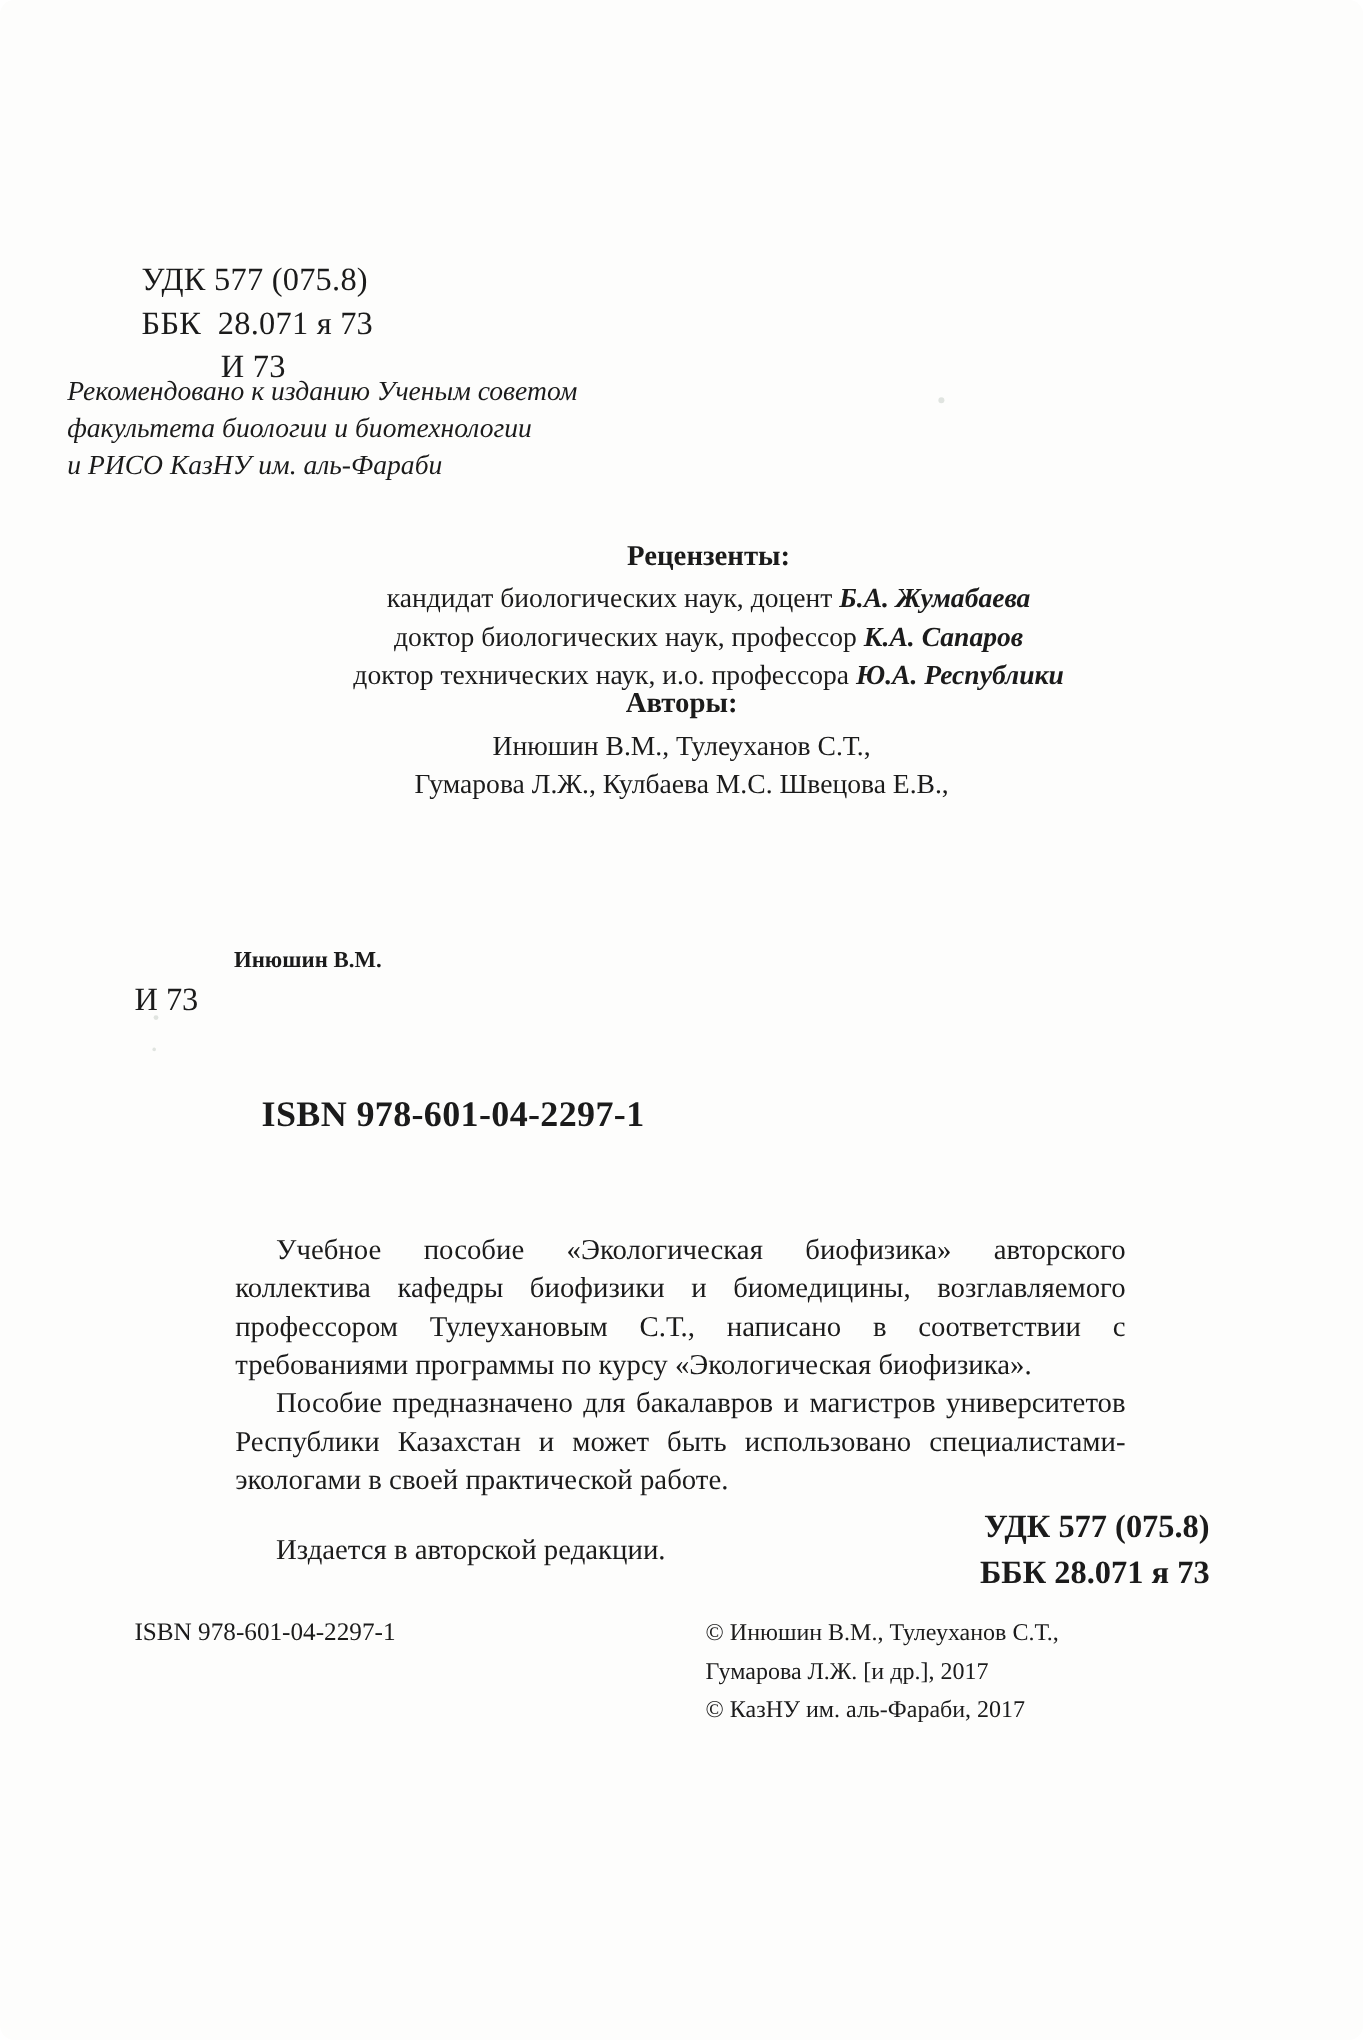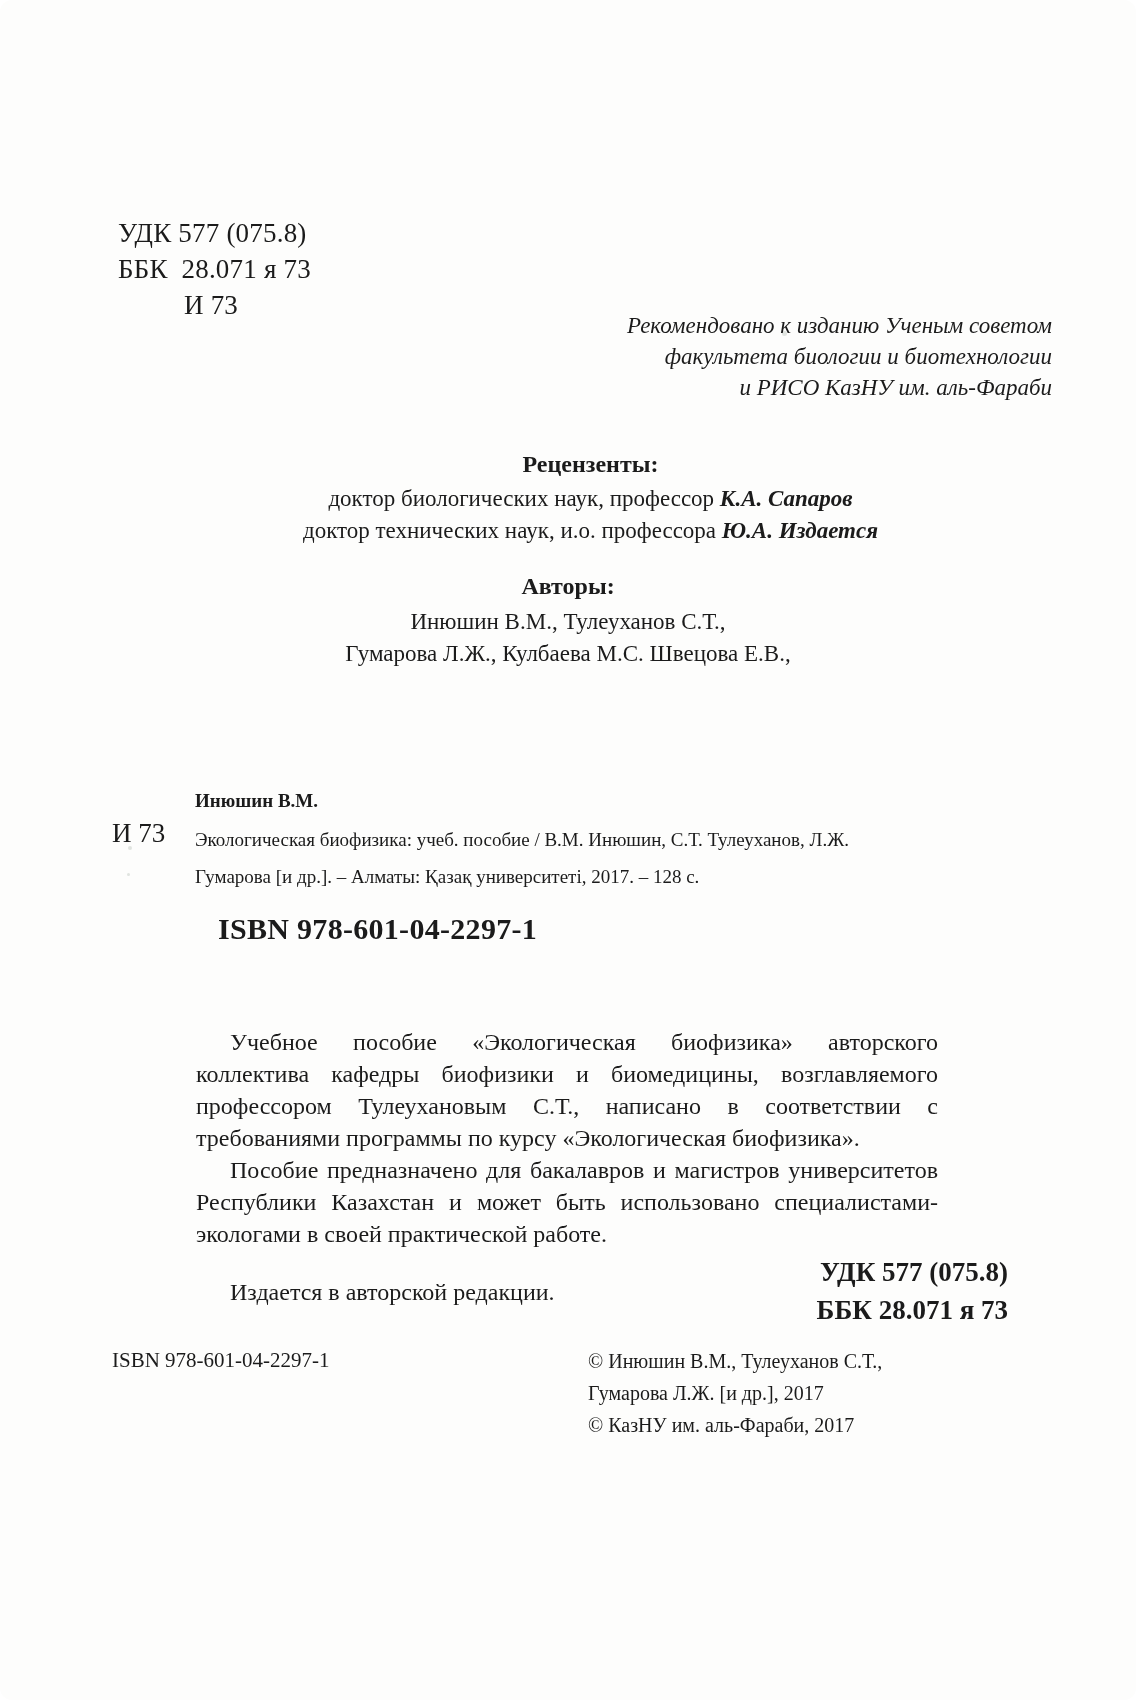--- a/index.html
+++ b/index.html
@@ -35,21 +35,21 @@
   }
   .udk-block div { white-space: pre; }
   .udk-line-3 { padding-left: 66px; }
 
   
   .recommend {
     position: absolute;
     left: 0;
     top: 310px;
     width: 1052px;
-    text-align: right;
+    text-align: left;
     font-style: italic;
     font-size: 23px;
     line-height: 31px;
     padding-left: 56px;
     box-sizing: border-box;
   }
 
   
   .reviewers {
     position: absolute;
@@ -179,37 +179,39 @@
 
   <div class="recommend">
     <div>Рекомендовано к изданию Ученым советом</div>
     <div>факультета биологии и биотехнологии</div>
     <div>и РИСО КазНУ им.  аль-Фараби</div>
   </div>
 
   <div class="reviewers">
     <div class="heading">Рецензенты:</div>
     <div>
+      <span>кандидат биологических наук, доцент </span><span class="nm">Б.А. Жумабаева</span>
+    </div>
+    <div>
       <span>доктор биологических наук, профессор </span><span class="nm">К.А. Сапаров</span>
     </div>
     <div>
-      <span>доктор технических наук, и.о. профессора </span><span class="nm">Ю.А. Издается</span>
+      <span>доктор технических наук, и.о. профессора </span><span class="nm">Ю.А. Республики</span>
     </div>
   </div>
 
   <div class="authors">
     <div class="heading">Авторы:</div>
     <div>Инюшин В.М., Тулеуханов С.Т.,</div>
     <div>Гумарова Л.Ж., Кулбаева М.С. Швецова Е.В.,</div>
   </div>
 
   <div class="cip-index">И 73</div>
   <div class="cip">
     <span class="author-bold">Инюшин В.М.</span>
-    <span class="desc">Экологическая биофизика: учеб. пособие / В.М. Инюшин, С.Т. Тулеуханов, Л.Ж. Гумарова [и др.]. – Алматы: Қазақ университеті, 2017. – 128 с.</span>
   </div>
   <div class="isbn-main">ISBN 978-601-04-2297-1</div>
 
   <div class="annotation">
     <p>Учебное пособие «Экологическая  биофизика» авторского коллектива кафедры биофизики и биомедицины, возглавляемого профессором Тулеухановым С.Т.,  написано в соответствии с требованиями программы по курсу «Экологическая биофизика».</p>
     <p>Пособие предназначено для бакалавров и магистров университетов Республики Казахстан и может быть использовано специалистами-экологами в своей практической работе.</p>
     <p class="spaced">Издается в авторской редакции.</p>
   </div>
 
   <div class="udk-bottom">

